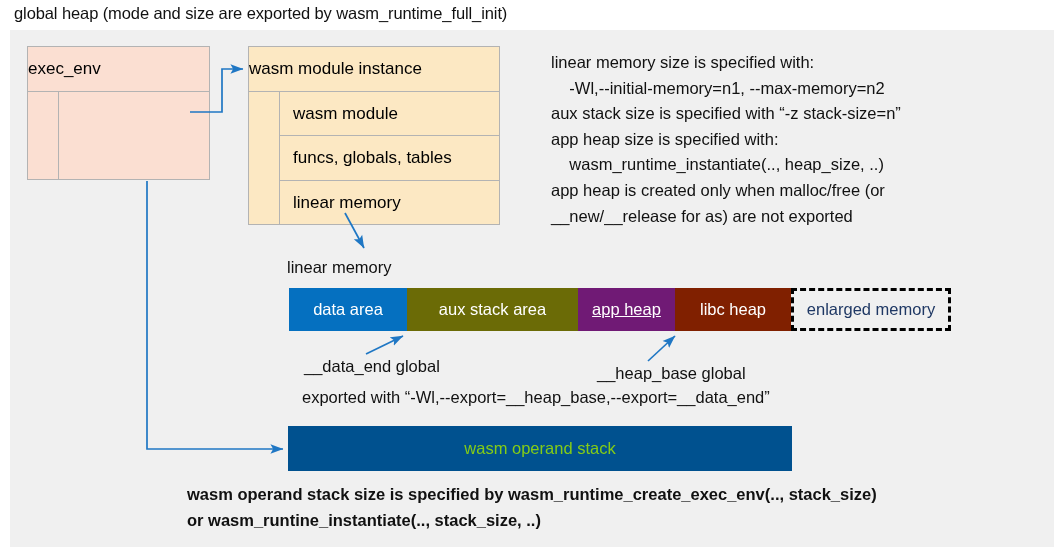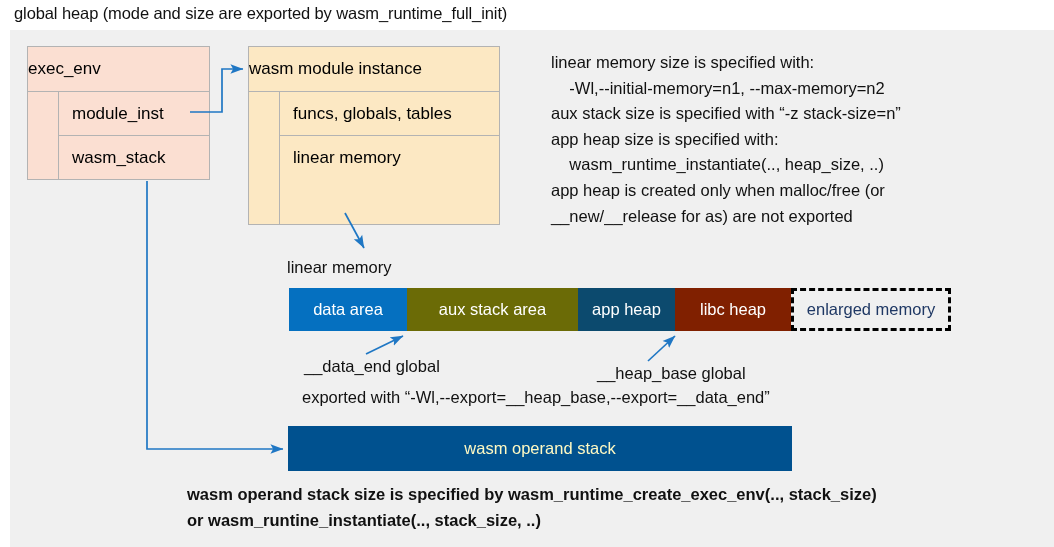--- a/index.html
+++ b/index.html
@@ -48,70 +48,67 @@
 
   
   .anno{position:absolute;font-size:16.5px;color:#111;white-space:nowrap;}
   #anno-dataend{left:304px;top:357px;}
   #anno-heapbase{left:597px;top:364px;}
   #anno-exported{left:302px;top:388px;}
 
   
   #opstack{position:absolute;left:288px;top:426px;width:504px;height:45px;
            display:flex;align-items:center;justify-content:center;
-           font-size:16.5px;color:#fef9c3;}
+           font-size:16.5px;color:#84cc16;}
 
   #btext{position:absolute;left:187px;top:481px;width:860px;
          font-size:16.5px;line-height:26px;color:#111;white-space:pre;font-weight:bold;}
 
   svg.ovl{position:absolute;left:0;top:0;width:1054px;height:547px;
           pointer-events:none;overflow:visible;}
 </style>
 </head>
 <body>
 
 <div id="title">global heap (mode and size are exported by wasm_runtime_full_init)</div>
 
 <div id="panel"></div>
 
 <div class="structbox" id="execenv">
   <div class="sb-head">exec_env</div>
   <div class="sb-body">
     <div class="sb-gutter"></div>
-    <div class="sb-rows">
-      <div class="sb-row">module_inst</div>
-      <div class="sb-row last">wasm_stack</div>
-    </div>
   </div>
 </div>
 
 <div class="structbox" id="modinst">
   <div class="sb-head">wasm module instance</div>
   <div class="sb-body">
     <div class="sb-gutter"></div>
     <div class="sb-rows">
+      <div class="sb-row">wasm module</div>
       <div class="sb-row">funcs, globals, tables</div>
       <div class="sb-row last">linear memory</div>
     </div>
   </div>
 </div>
 
 <div id="rtext">linear memory size is specified with:
     -Wl,--initial-memory=n1, --max-memory=n2
 aux stack size is specified with “-z stack-size=n”
 app heap size is specified with:
     wasm_runtime_instantiate(.., heap_size, ..)
 app heap is created only when malloc/free (or
 __new/__release for as) are not exported</div>
 
 <div id="lm-label">linear memory</div>
 <div id="membar">
     <div class="seg" style="width: 118px; background: rgb(5, 112, 192);">data area</div>
     <div class="seg" style="width: 171px; background: rgb(107, 107, 6);">aux stack area</div>
-    <div class="seg" style="width: 97px; background: #0c4a6e;">app heap</div>
+    <div class="seg" style="width: 97px; background: #701a75; text-decoration: underline;">app heap</div>
     <div class="seg" style="width: 116px; background: rgb(128, 32, 0);">libc heap</div>
     <div class="seg dashed" style="width: 160px;">enlarged memory</div>
   </div>
 
 <div class="anno" id="anno-dataend">__data_end global</div>
 <div class="anno" id="anno-heapbase">__heap_base global</div>
 <div class="anno" id="anno-exported">exported with “-Wl,--export=__heap_base,--export=__data_end”</div>
 
 <div id="opstack" style="background: rgb(0, 81, 143);">wasm operand stack</div>
 <div id="btext">wasm operand stack size is specified by wasm_runtime_create_exec_env(.., stack_size)

